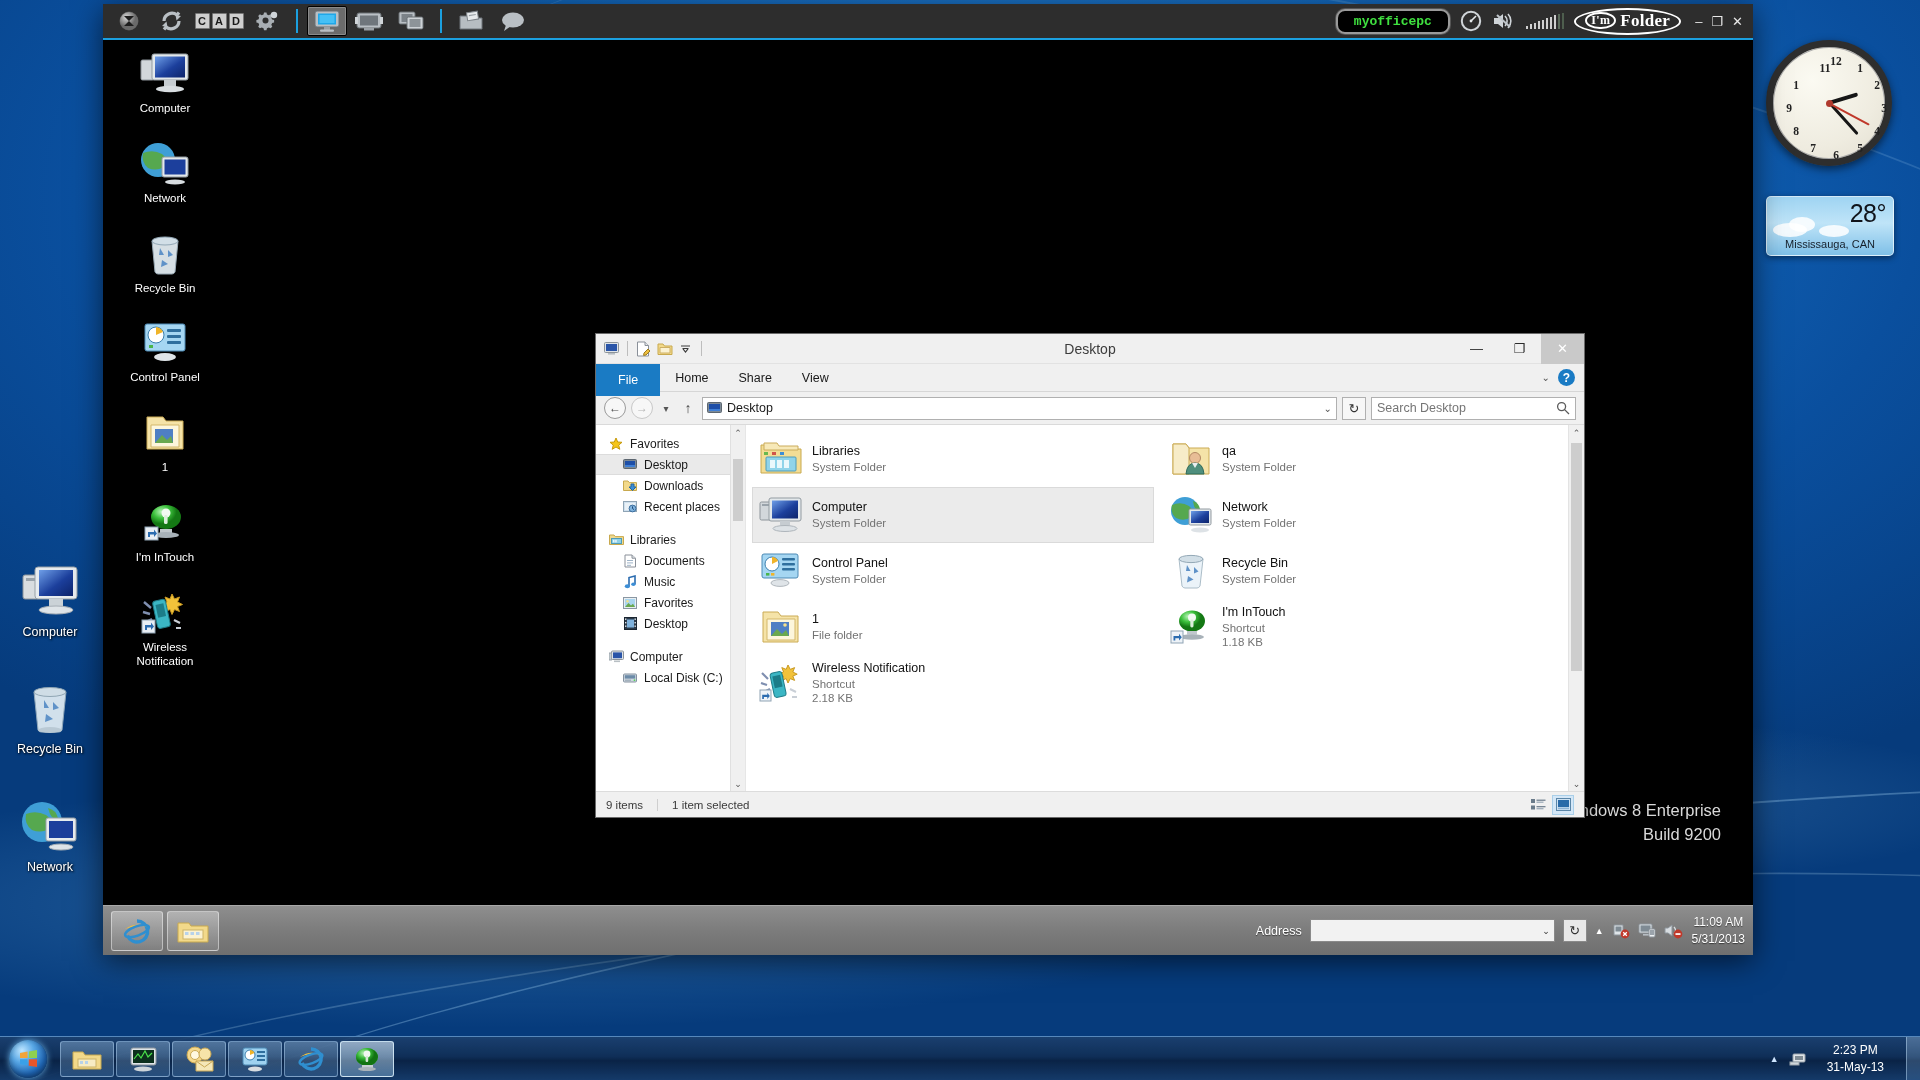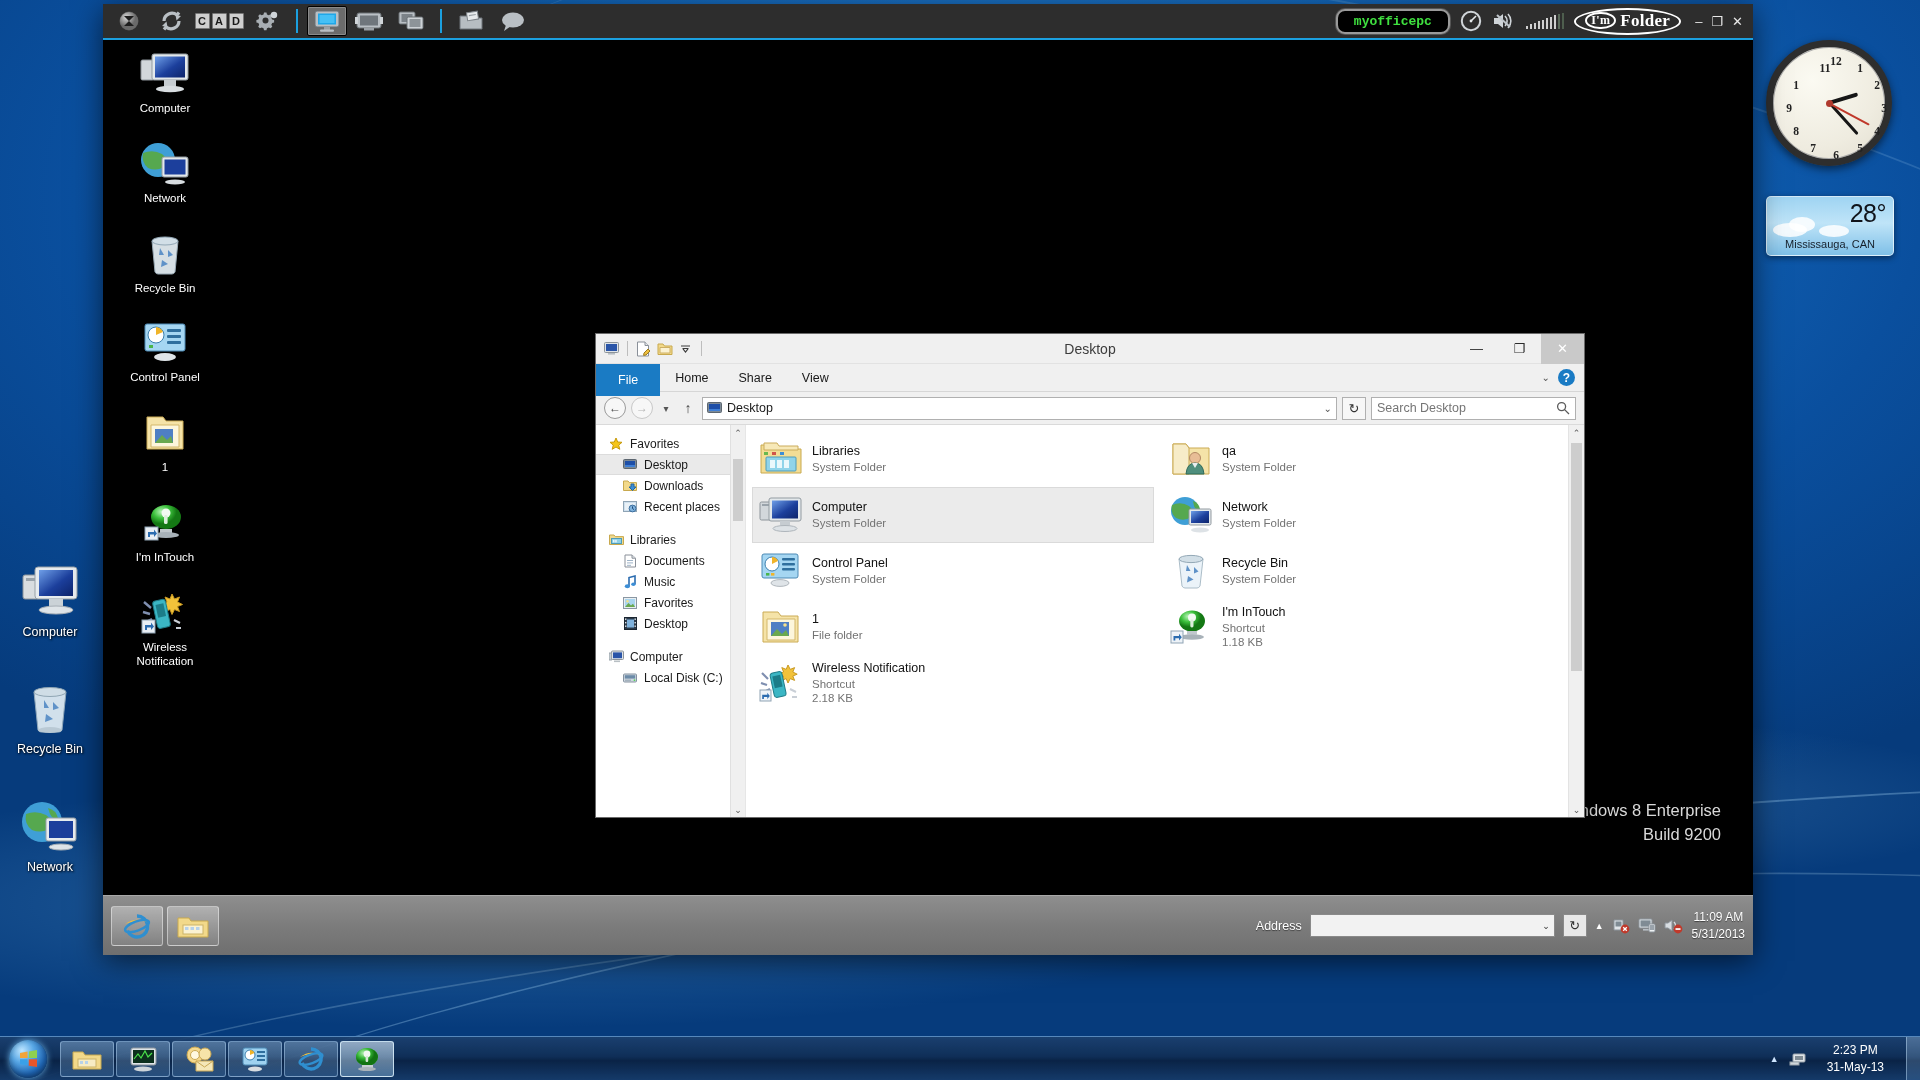--- a/index.html
+++ b/index.html
@@ -182,21 +182,21 @@
   .remote-icon .lbl { color: #fff; font-size: 11.5px; margin-top: 2px; line-height: 1.2; text-shadow: 1px 1px 2px #000; }
 
   .os-watermark {
     position: absolute; right: 32px; bottom: 108px; text-align: right;
     color: #d9d9d9; font-size: 16.5px; line-height: 1.45;
     text-shadow: 0 1px 2px #000;
   }
 
   
   #remote-taskbar {
-    position: absolute; left: 0; right: 0; bottom: 0; height: 60px;
+    position: absolute; left: 0; right: 0; bottom: 0; height: 50px;
     background: linear-gradient(180deg, #8e8e8e 0%, #7c7c7c 50%, #6f6f6f 100%);
     border-top: 1px solid #a8a8a8;
     display: flex; align-items: center; padding: 0 8px; gap: 4px;
   }
   .rtb-btn {
     width: 52px; height: 40px; border-radius: 3px;
     background: linear-gradient(180deg, rgba(255,255,255,.35), rgba(255,255,255,.10));
     border: 1px solid rgba(255,255,255,.45);
     display: flex; align-items: center; justify-content: center; cursor: pointer;
   }
@@ -1177,20 +1177,43 @@
           </div>
 
           <div class="content-scroll">
             <div class="sc-arrow">⌃</div>
             <div class="sc-thumb"></div>
             <div class="sc-arrow" style="position:absolute;bottom:0;left:0;right:0">⌄</div>
           </div>
         </div>
       </div>
 
+      <div id="ex-status">
+        <div class="st-cell">9 items</div>
+        <div class="st-cell">1 item selected</div>
+        <div class="view-btns">
+          <div class="view-btn">
+            <svg width="15" height="13" viewBox="0 0 15 13">
+              <rect x="0" y="1" width="4" height="4" fill="#6a7b8a"></rect>
+              <rect x="5.5" y="1.6" width="9" height="1.2" fill="#6a7b8a"></rect>
+              <rect x="5.5" y="3.6" width="7" height="1.2" fill="#9aa8b6"></rect>
+              <rect x="0" y="7.5" width="4" height="4" fill="#6a7b8a"></rect>
+              <rect x="5.5" y="8.1" width="9" height="1.2" fill="#6a7b8a"></rect>
+              <rect x="5.5" y="10.1" width="7" height="1.2" fill="#9aa8b6"></rect>
+            </svg>
+          </div>
+          <div class="view-btn active">
+            <svg width="15" height="13" viewBox="0 0 15 13">
+              <rect x="0.5" y="0.5" width="14" height="12" fill="#cfe3f4" stroke="#5b86a8"></rect>
+              <rect x="2" y="2" width="11" height="7" fill="#2a6ba8"></rect>
+              <rect x="2" y="9.6" width="11" height="1.6" fill="#8fb4d4"></rect>
+            </svg>
+          </div>
+        </div>
+      </div>
 
     </div>
 
     <div id="remote-taskbar">
       <div class="rtb-btn">
         <svg width="30" height="28" viewBox="0 0 30 28">
           <path d="M15 4 a10.5 10.5 0 1 1 -9.5 14.6" fill="none" stroke="#2f8fd0" stroke-width="3.4"></path>
           <path d="M3 12 Q15 4 27 11 Q21 8 15 9 Q8 10 3 12Z" fill="#f3c13a"></path>
           <ellipse cx="15" cy="14" rx="12.6" ry="4.6" transform="rotate(-20 15 14)" fill="none" stroke="#2f8fd0" stroke-width="2.4"></ellipse>
         </svg>

